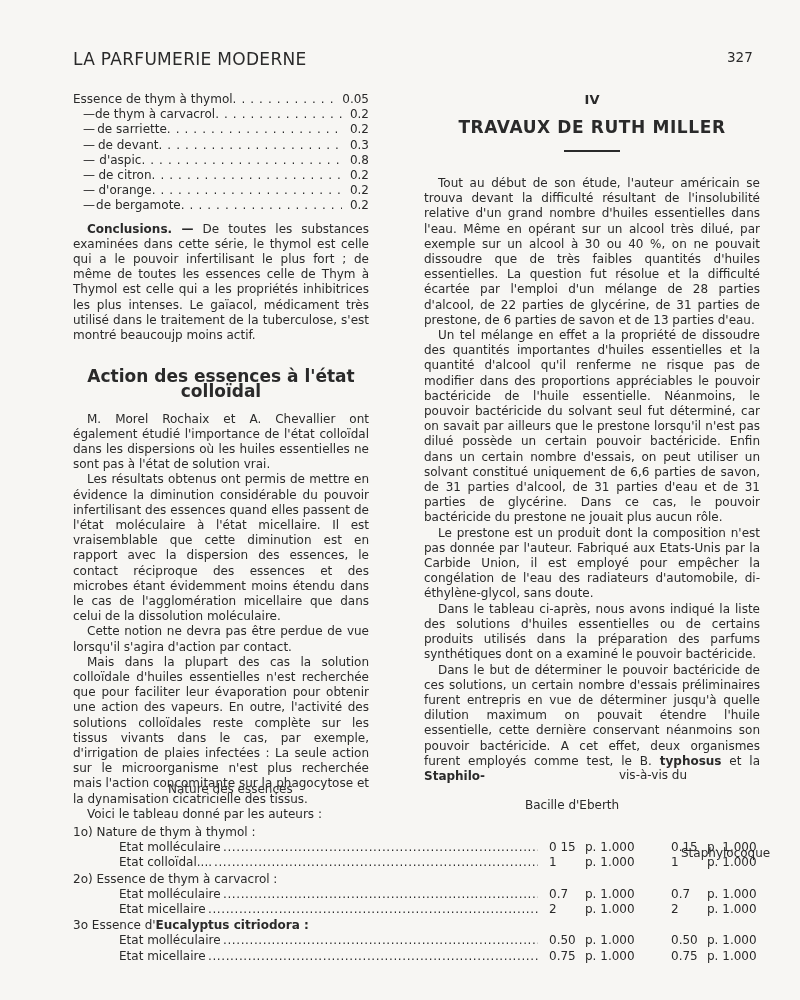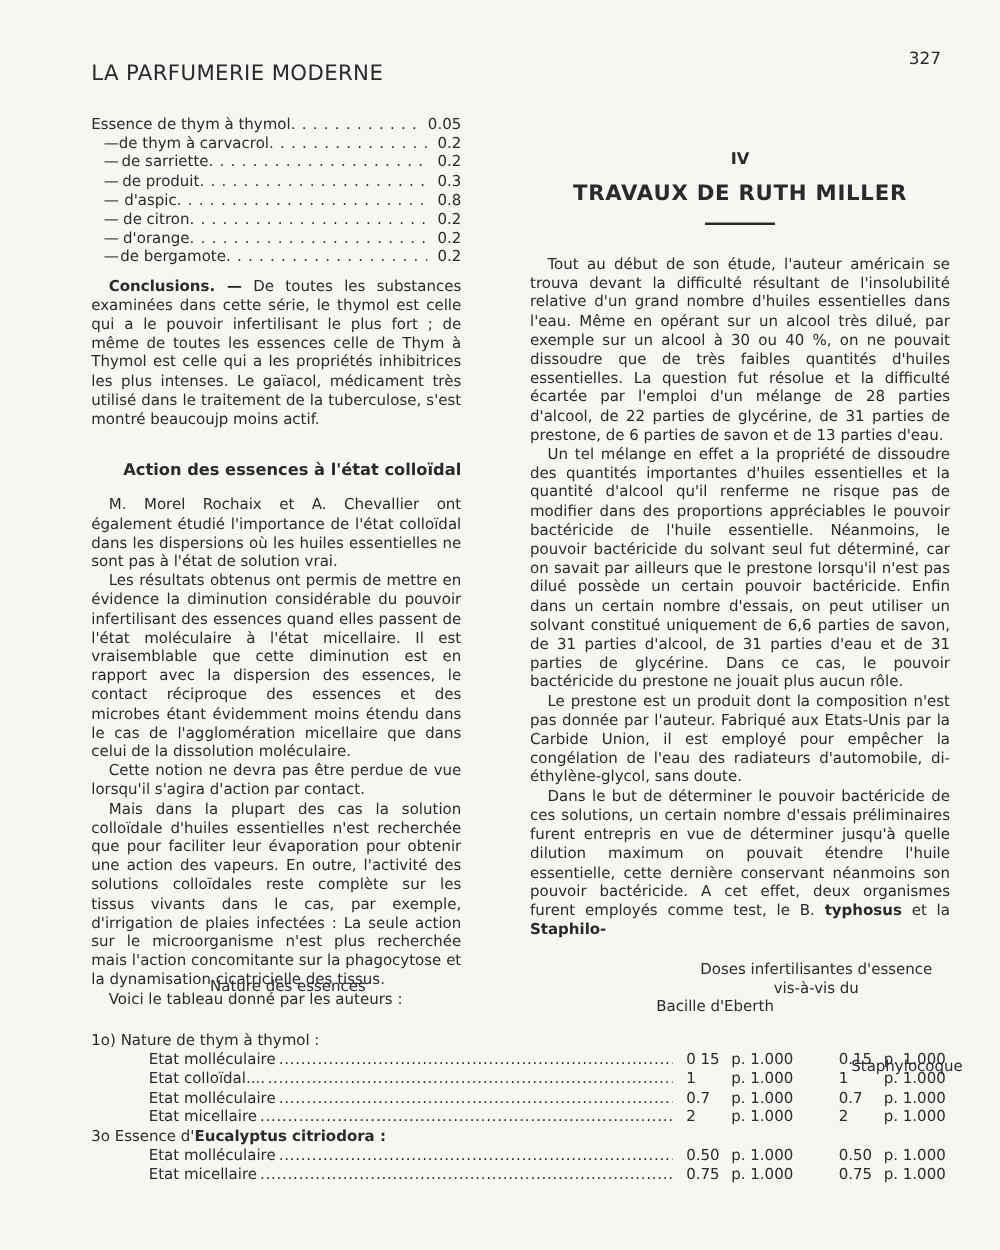--- a/index.html
+++ b/index.html
@@ -8,42 +8,42 @@
       background: #f7f6f3;
       color: #2a2a2a;
       font-family: "DejaVu Sans", sans-serif;
       position: relative;
     }
     .page { position: absolute; left: 0; top: 0; width: 800px; height: 1000px; }
     .running-head {
       position: absolute; left: 73px; top: 49px; font-size: 17px; letter-spacing: 0.3px;
     }
     .page-number {
-      position: absolute; left: 727px; top: 39px; font-size: 13.5px;
+      position: absolute; left: 727px; top: 49px; font-size: 13.5px;
     }
     .col { position: absolute; font-size: 12px; line-height: 15.2px; }
     .col-left { left: 73px; top: 92px; width: 296px; }
-    .col-right { left: 424px; top: 92px; width: 336px; margin-top: 28px; }
+    .col-right { left: 424px; top: 92px; width: 336px; }
 
     .dose-list { margin: 0; padding: 0; list-style: none; }
     .dose-row { display: flex; height: 15.2px; white-space: nowrap; }
     .dose-row .dash { width: 52px; text-align: left; padding-left: 10px; box-sizing: border-box; }
     .dose-row .lbl { flex: 0 0 auto; }
     .dose-row .lead { flex: 1 1 auto; overflow: hidden; }
     .dose-row .lead::after {
       content: " . . . . . . . . . . . . . . . . . . . . . . . . . . . . . . . . . . . . . . . . . . . . . . . . . . . . . . . . . . .";
       letter-spacing: 0.6px; white-space: nowrap;
     }
     .dose-row .val { width: 34px; text-align: left; padding-left: 8px; }
 
     p { margin: 0; text-align: justify; text-indent: 14px; }
     .conclusions { margin-top: 8px; }
     .conclusions b { font-weight: bold; }
     .section-heading {
-      text-align: right; font-weight: bold; font-size: 13px;
+      text-align: center; font-weight: bold; font-size: 17px;
       margin: 26px 0 12px 0; text-indent: 0;
     }
     .roman { text-align: center; font-weight: bold; font-size: 13px; margin: 0; height: 18px; }
     .chapter-title {
       text-align: center; font-weight: bold; font-size: 17px; letter-spacing: 0.6px;
       margin-top: 10px; height: 20px;
     }
     .title-rule {
       width: 56px; height: 2px; background: #2a2a2a; margin: 10px auto 24px auto;
     }
@@ -89,21 +89,21 @@
           <span class="val">0.2</span>
       </li>
       <li class="dose-row">
         <span class="dash">—</span>
           <span class="lbl">de sarriette</span>
           <span class="lead"></span>
           <span class="val">0.2</span>
       </li>
       <li class="dose-row">
         <span class="dash">—</span>
-          <span class="lbl">de produit</span>
+          <span class="lbl">de devant</span>
           <span class="lead"></span>
           <span class="val">0.3</span>
       </li>
       <li class="dose-row">
         <span class="dash">—</span>
           <span class="lbl">d'aspic</span>
           <span class="lead"></span>
           <span class="val">0.8</span>
       </li>
       <li class="dose-row">
@@ -138,27 +138,27 @@
   </div>
 
   <div class="col col-right">
     <div class="roman">IV</div>
     <div class="chapter-title">TRAVAUX DE RUTH MILLER</div>
     <div class="title-rule"></div>
 
     <p>Tout au début de son étude, l'auteur américain se trouva devant la difficulté résultant de l'insolubilité relative d'un grand nombre d'huiles essentielles dans l'eau. Même en opérant sur un alcool très dilué, par exemple sur un alcool à 30 ou 40 %, on ne pouvait dissoudre que de très faibles quantités d'huiles essentielles. La question fut résolue et la difficulté écartée par l'emploi d'un mélange de 28 parties d'alcool, de 22 parties de glycérine, de 31 parties de prestone, de 6 parties de savon et de 13 parties d'eau.</p>
     <p>Un tel mélange en effet a la propriété de dissoudre des quantités importantes d'huiles essentielles et la quantité d'alcool qu'il renferme ne risque pas de modifier dans des proportions appréciables le pouvoir bactéricide de l'huile essentielle. Néanmoins, le pouvoir bactéricide du solvant seul fut déterminé, car on savait par ailleurs que le prestone lorsqu'il n'est pas dilué possède un certain pouvoir bactéricide. Enfin dans un certain nombre d'essais, on peut utiliser un solvant constitué uniquement de 6,6 parties de savon, de 31 parties d'alcool, de 31 parties d'eau et de 31 parties de glycérine. Dans ce cas, le pouvoir bactéricide du prestone ne jouait plus aucun rôle.</p>
     <p>Le prestone est un produit dont la composition n'est pas donnée par l'auteur. Fabriqué aux Etats-Unis par la Carbide Union, il est employé pour empêcher la congélation de l'eau des radiateurs d'automobile, di-éthylène-glycol, sans doute.</p>
+    <p>Dans le tableau ci-après, nous avons indiqué la liste des solutions d'huiles essentielles ou de certains produits utilisés dans la préparation des parfums synthétiques dont on a examiné le pouvoir bactéricide.</p>
     <p><span>Dans le but de déterminer le pouvoir bactéricide de ces solutions, un certain nombre d'essais préliminaires furent entrepris en vue de déterminer jusqu'à quelle dilution maximum on pouvait étendre l'huile essentielle, cette dernière conservant néanmoins son pouvoir bactéricide. A cet effet, deux organismes furent employés comme test, le B.</span> <b>typhosus</b> <span>et la</span> <b>Staphilo-</b></p>
   </div>
 
   <div class="table-area">
     <div class="th-nature">Nature des essences</div>
     <div class="th-doses">
-      <div>Doses infertilisantes d'essence</div>
       <div>vis-à-vis du</div>
     </div>
     <div class="th-sub th-bacille">Bacille d'Eberth</div>
     <div class="th-sub th-staph">Staphylocoque</div>
 
     <div class="tbl-body">
 
       <div class="trow group">
         <span class="name"><span>1o)</span> <span>Nature de thym à thymol :</span></span>
       </div>
@@ -172,20 +172,23 @@
       </div>
       <div class="trow sub">
         <span class="name">Etat colloïdal....</span>
         <span class="tlead" style="left: 141px; right: auto; width: 324px;">........................................................................................................................................................................................................</span>
         <span class="v1">1</span>
         <span class="u1">p. 1.000</span>
         <span class="v2">1</span>
         <span class="u2">p. 1.000</span>
       </div>
 
+      <div class="trow group" style="margin-top: 1px;">
+        <span class="name"><span>2o)</span> <span>Essence de thym à carvacrol :</span></span>
+      </div>
       <div class="trow sub">
         <span class="name">Etat molléculaire</span>
         <span class="tlead" style="left: 150px; right: auto; width: 315px;">........................................................................................................................................................................................................</span>
         <span class="v1">0.7</span>
         <span class="u1">p. 1.000</span>
         <span class="v2">0.7</span>
         <span class="u2">p. 1.000</span>
       </div>
       <div class="trow sub">
         <span class="name">Etat micellaire</span>

